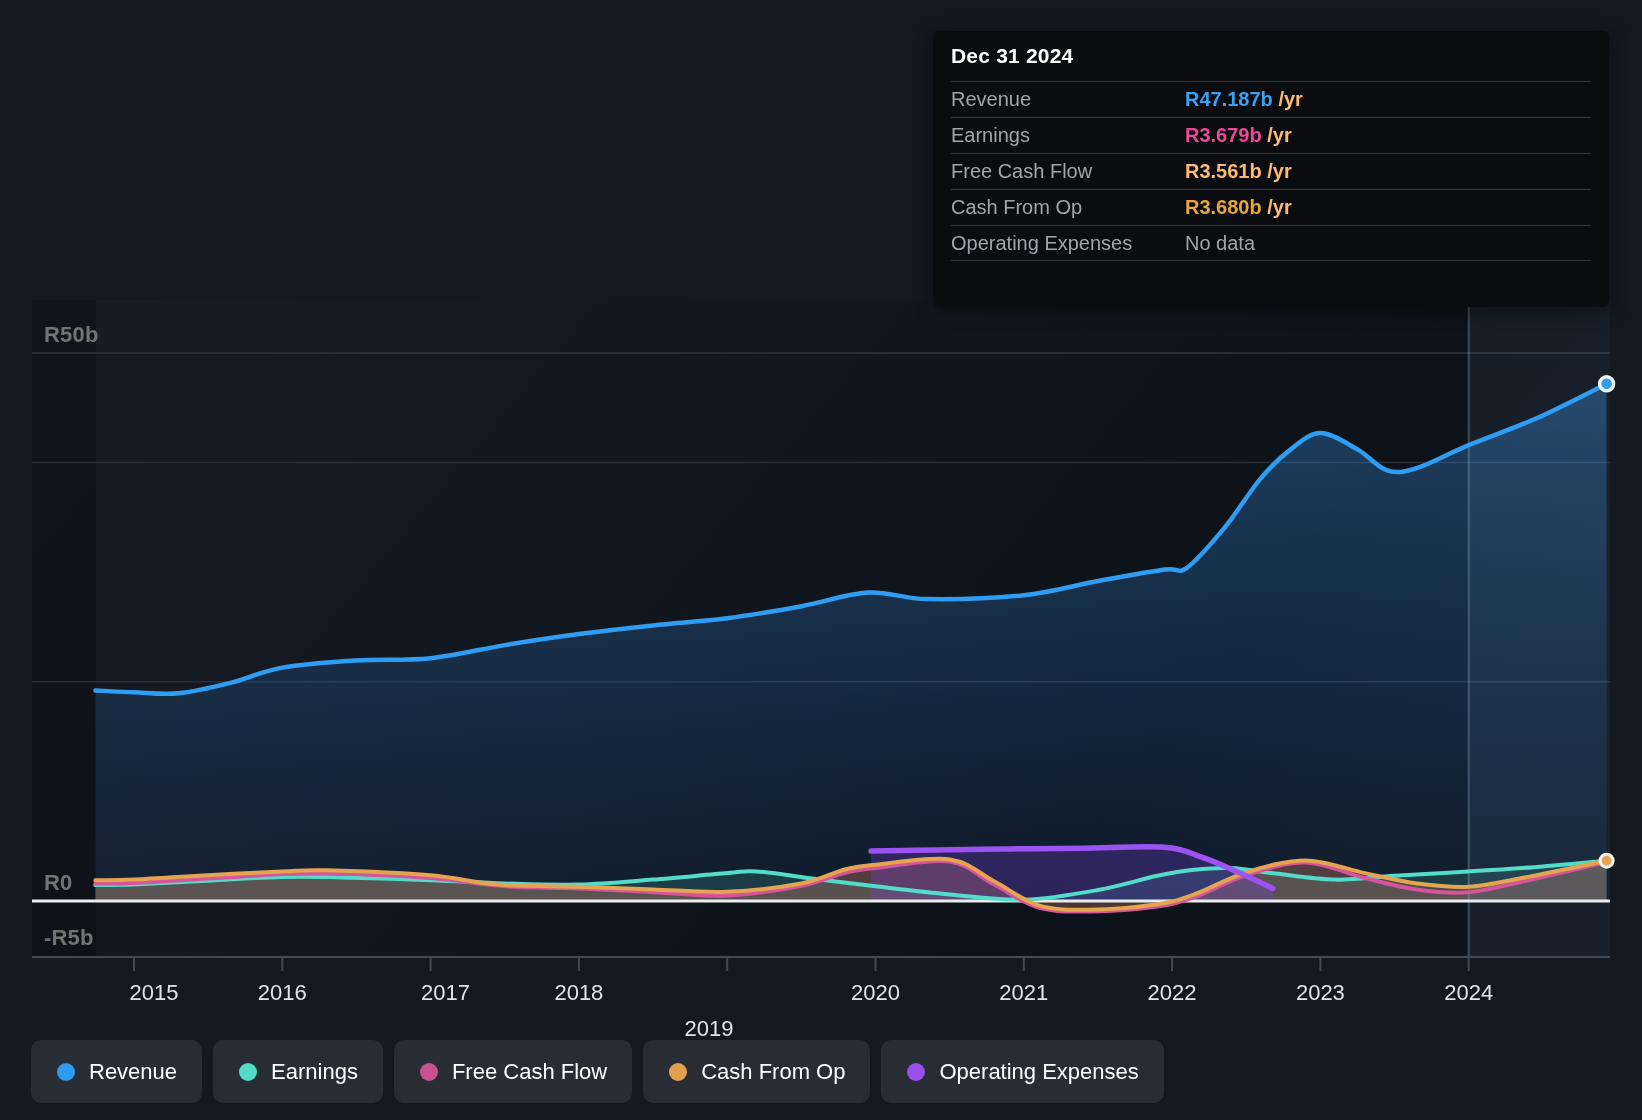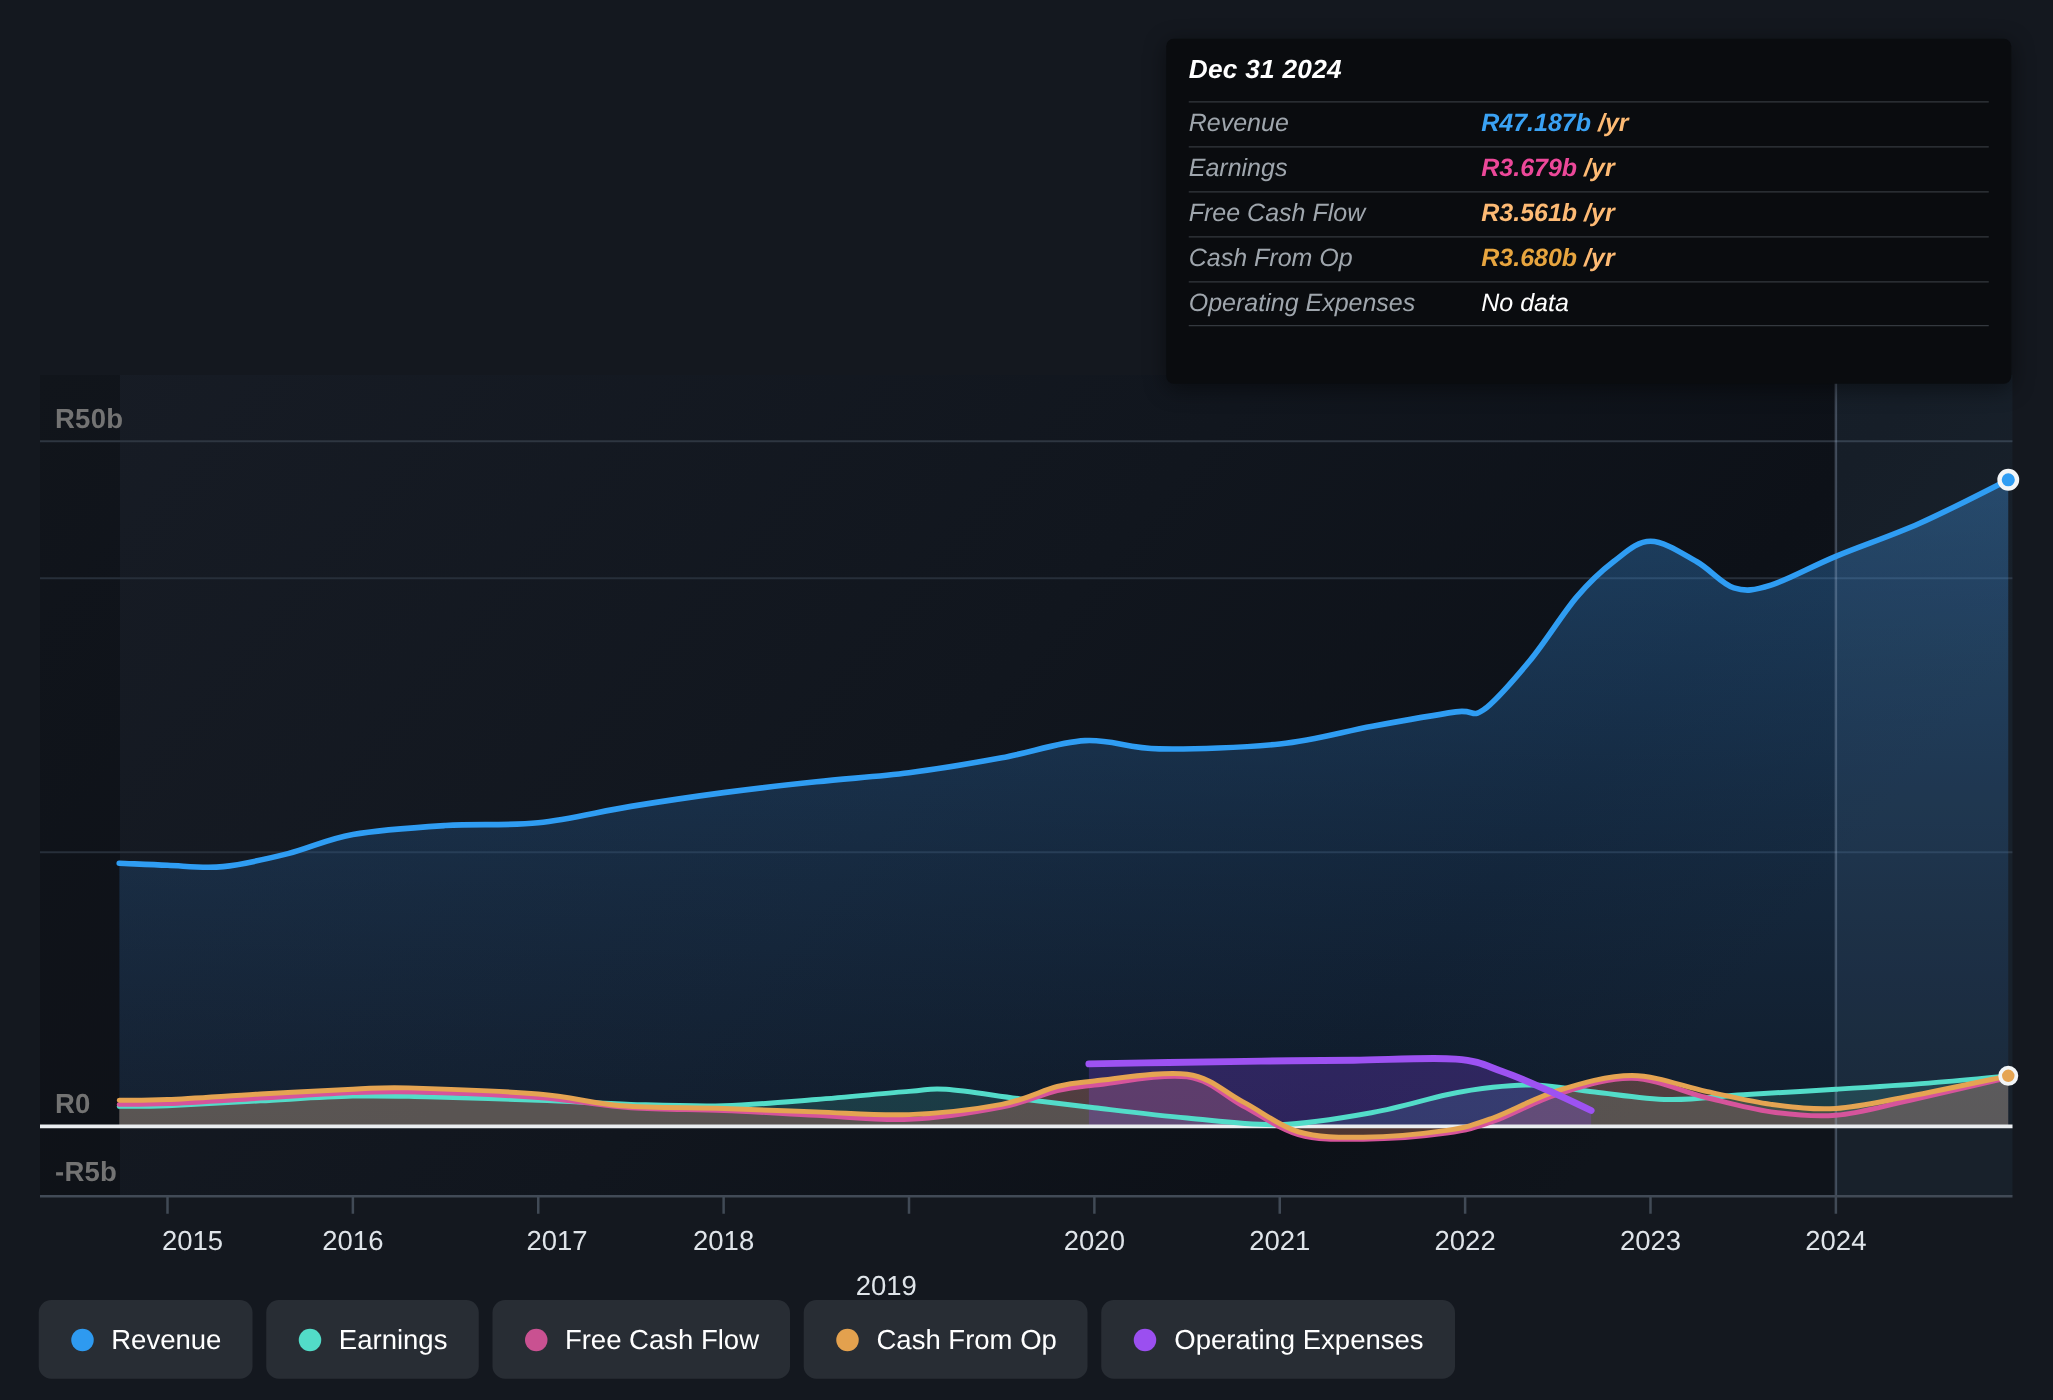--- a/index.html
+++ b/index.html
@@ -17,21 +17,20 @@
   }
   .xlab{
     position:absolute;top:980px;color:#dfe4e9;font-size:22px;font-weight:400;
     transform:translateX(-50%);white-space:nowrap;
   }
   
   .tooltip{
     position:absolute;left:933px;top:31px;width:676px;height:276px;
     background:#0a0c0f;border-radius:6px;box-sizing:border-box;
     box-shadow:0 4px 18px rgba(0,0,0,.45);
-    font-style:italic;
   }
   .tt-title{
     height:50px;display:flex;align-items:center;padding:0 18px;
     color:#ffffff;font-size:21px;font-weight:700;letter-spacing:.2px;
   }
   .tt-row{
     display:grid;grid-template-columns:234px 1fr;align-items:center;
     height:35px;margin:0 18px;border-top:1px solid #34393f;
   }
   .tt-row.no-line{border-top:none;}
@@ -136,21 +135,21 @@
         <div class="tt-row">
           <span class="tt-label">Free Cash Flow</span>
           <span class="tt-value"><span style="color: #fdba74;">R3.561b</span><span class="tt-suffix"> /yr</span></span>
         </div>
         <div class="tt-row">
           <span class="tt-label">Cash From Op</span>
           <span class="tt-value"><span style="color: rgb(231, 165, 63);">R3.680b</span><span class="tt-suffix"> /yr</span></span>
         </div>
         <div class="tt-row last">
           <span class="tt-label">Operating Expenses</span>
-          <span class="tt-value"><span class="tt-muted" style="color: #ffffff;">No data</span></span>
+          <span class="tt-value"><span class="tt-muted" style="color: #a3a3a3;">No data</span></span>
         </div>
       </div>
   </div>
 
   <div class="legend" id="legend">
       <button class="pill">
         <span class="dot" style="background: rgb(46, 154, 240);"></span>
         <span class="pill-label">Revenue</span>
       </button>
       <button class="pill">

